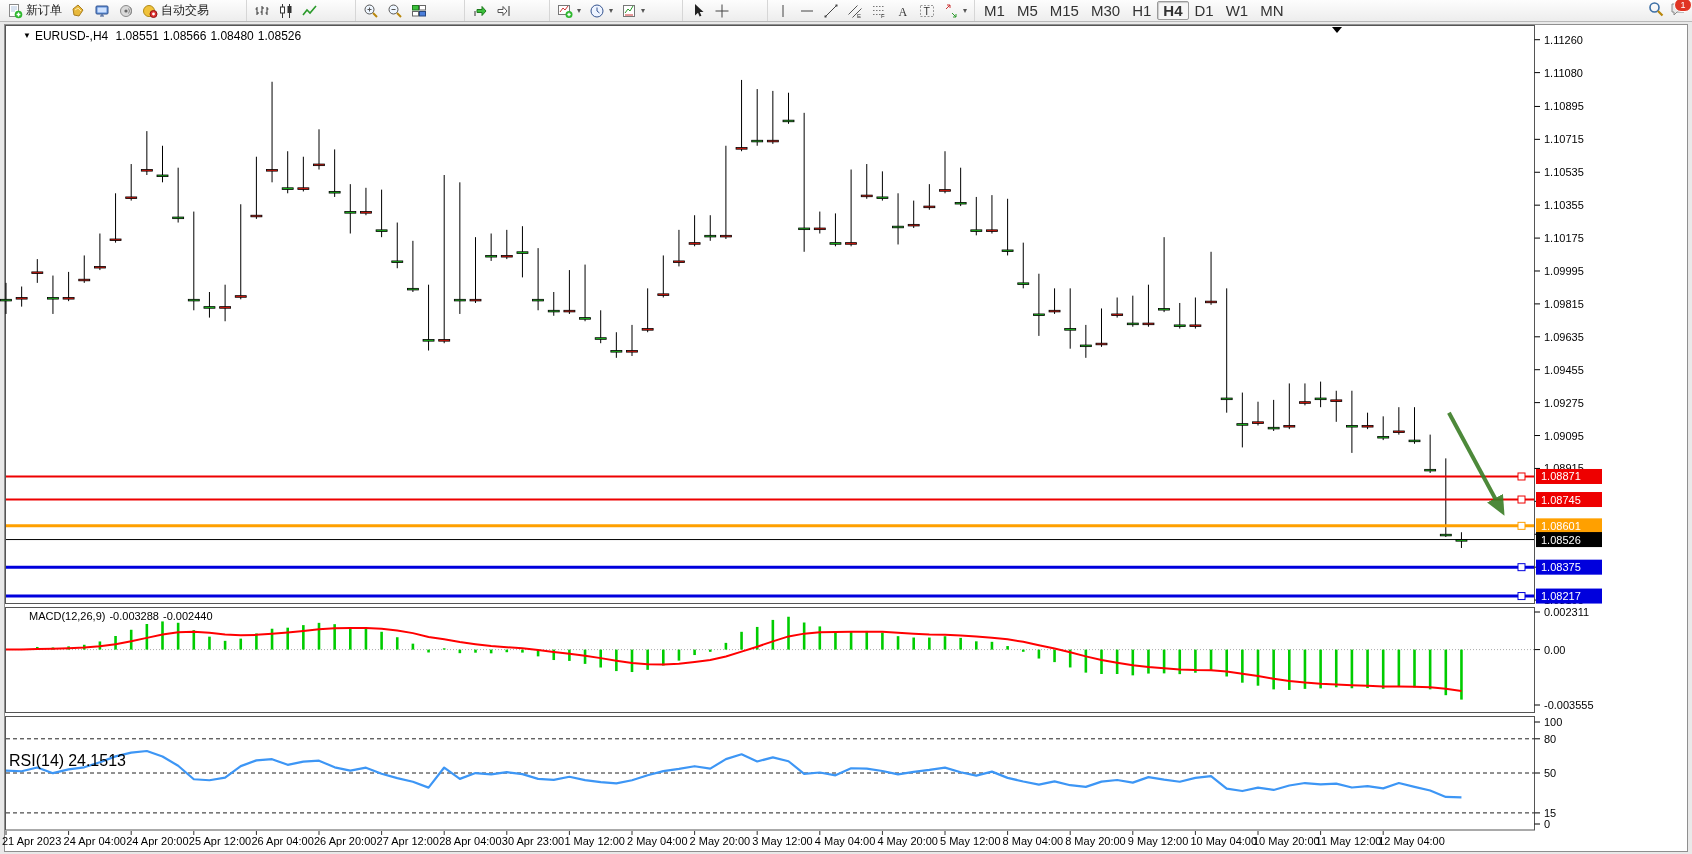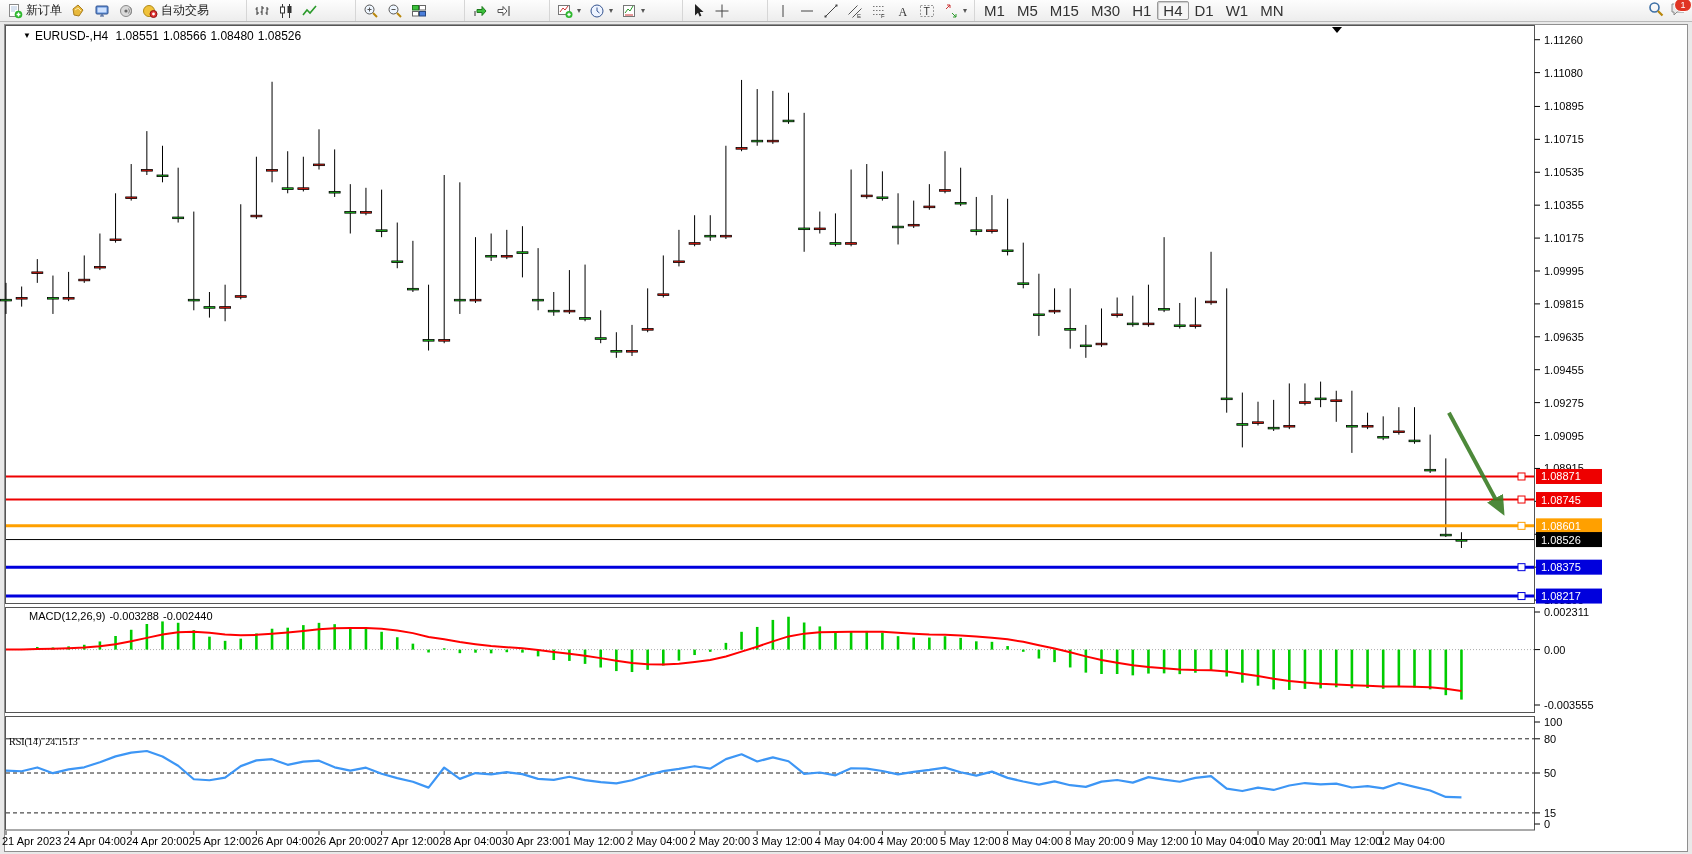--- a/index.html
+++ b/index.html
@@ -6,32 +6,32 @@
   .app{position:relative;width:1692px;height:854px;overflow:hidden;background:#e9e9e9;}
   
   .toolbar{position:absolute;left:0;top:0;width:1692px;height:21px;background:linear-gradient(#fdfdfd,#ededed);
     border-bottom:1px solid #b9b9b9;display:flex;align-items:center;z-index:5;}
   .tb-group{display:flex;align-items:center;height:21px;padding:0 3px;border-left:1px solid #d6d6d6;}
   .tb-group:first-child{border-left:none;}
   .tb-btn{display:flex;align-items:center;gap:3px;height:19px;padding:0 3px;border:1px solid transparent;border-radius:2px;cursor:default;}
   .tb-btn .lbl{font-size:12px;color:#222;white-space:nowrap;}
   .tb-btn .dd{font-size:8px;color:#555;margin-left:1px;}
   .tf-btn{font-size:15px;color:#333;height:17px;line-height:17px;padding:0 5px;border:1px solid transparent;border-radius:2px;}
-  .tf-btn.active{background:#f6f6f6;border:1px solid #9a9a9a;box-shadow:inset 1px 1px 1px rgba(0,0,0,.18);}
+  .tf-btn.active{background:#f6f6f6;border:1px solid #9a9a9a;box-shadow:inset 1px 1px 1px rgba(0,0,0,.18);font-weight:bold;}
   .tb-right{position:absolute;right:6px;top:0;height:21px;display:flex;align-items:center;gap:6px;}
   .badge{position:absolute;top:-3px;right:-6px;background:#e03423;color:#fff;font-size:9px;line-height:12px;
     min-width:12px;border-radius:7px;text-align:center;padding:0 2px;border:1px solid #fff;}
   .chat-wrap{position:relative;}
   
   .chart-layer{position:absolute;left:0;top:0;z-index:1;}
   .overlay{position:absolute;z-index:3;font-size:12px;color:#000;white-space:nowrap;}
   #symbol-line{left:23px;top:29px;}
   #symbol-line .mk{font-size:8px;vertical-align:2px;margin-right:4px;}
   #macd-label{left:9px;top:610px;font-size:11px;padding-left:20px;}
-  #rsi-label{left:9px;top:736px;font-size:10px;font-family:Liberation Serif, serif;}
+  #rsi-label{left:9px;top:752px;font-size:16px;}
   .overlay span{margin-right:4px;}
 </style>
 </head>
 <body>
 
 <div class="app">
 
   <div class="chart-layer">
     <svg id="chart-svg" width="1692" height="854">
         <rect x="0" y="21" width="1692" height="833" fill="#e9e9e9"></rect>

